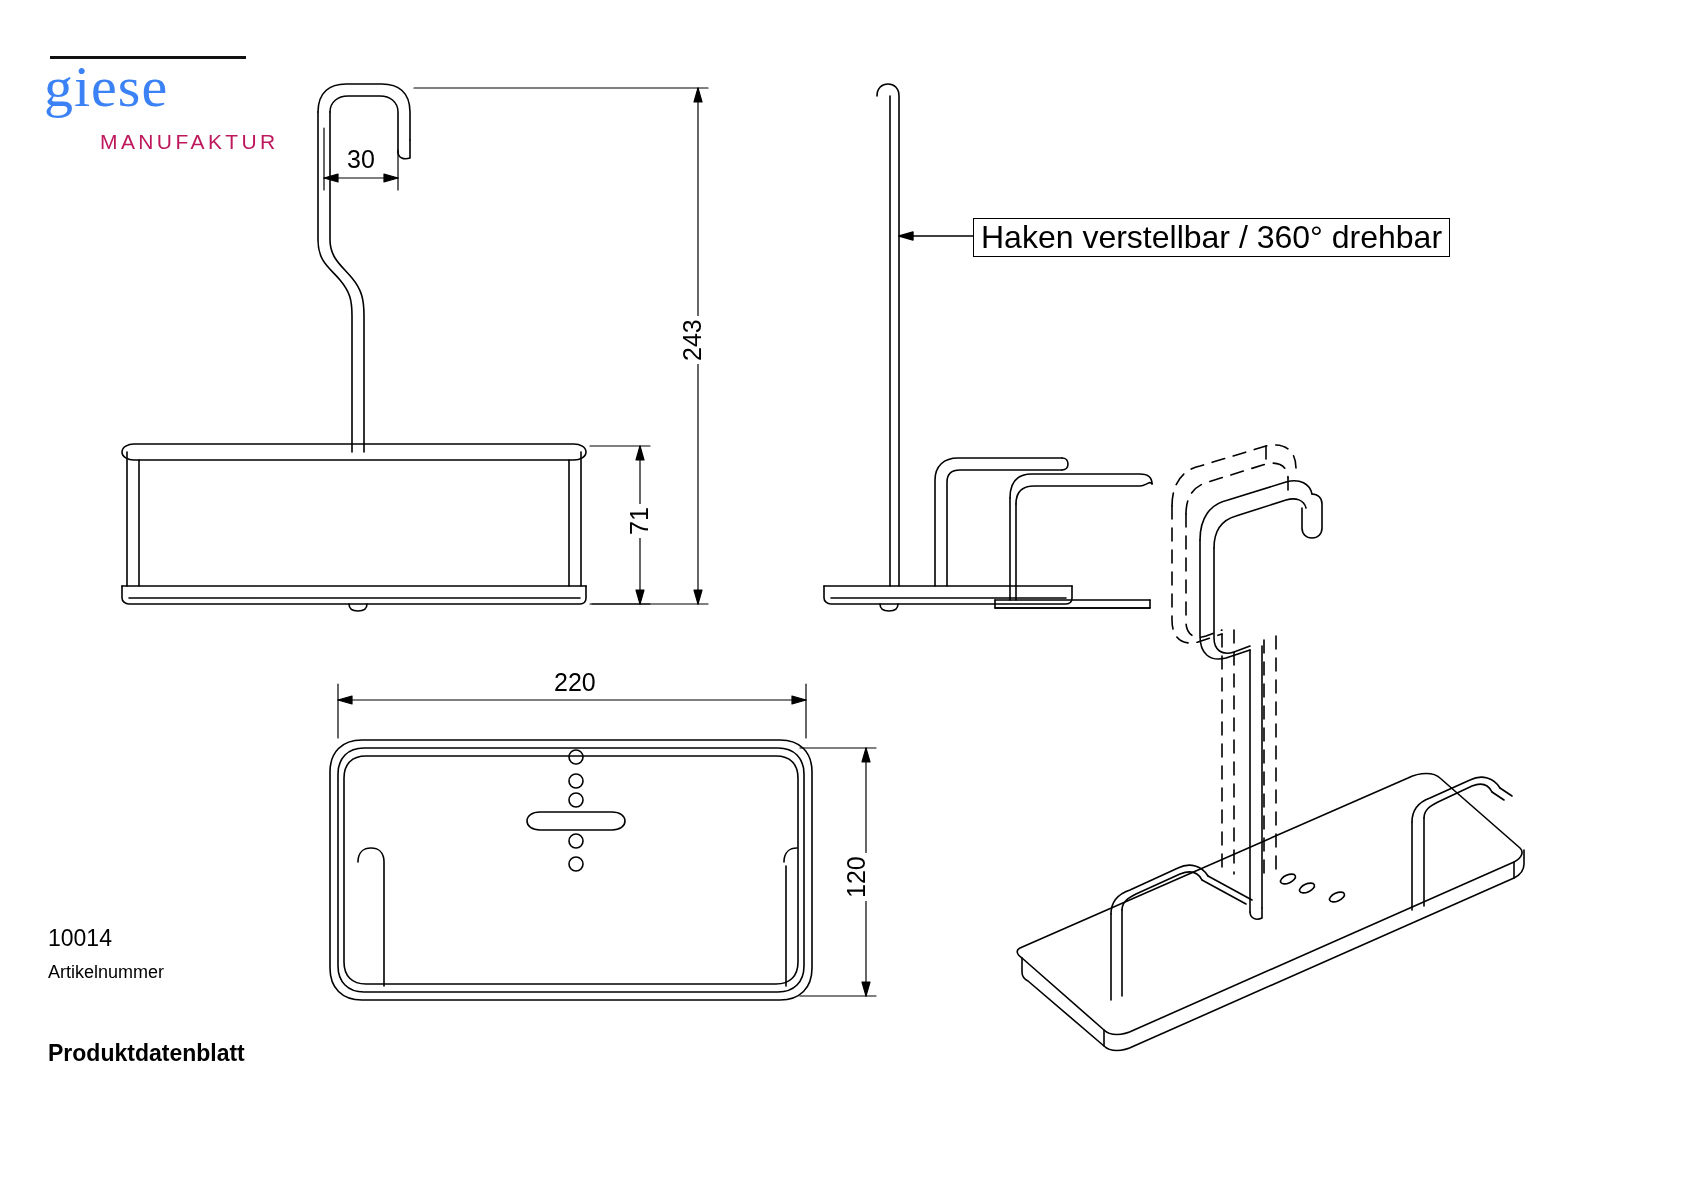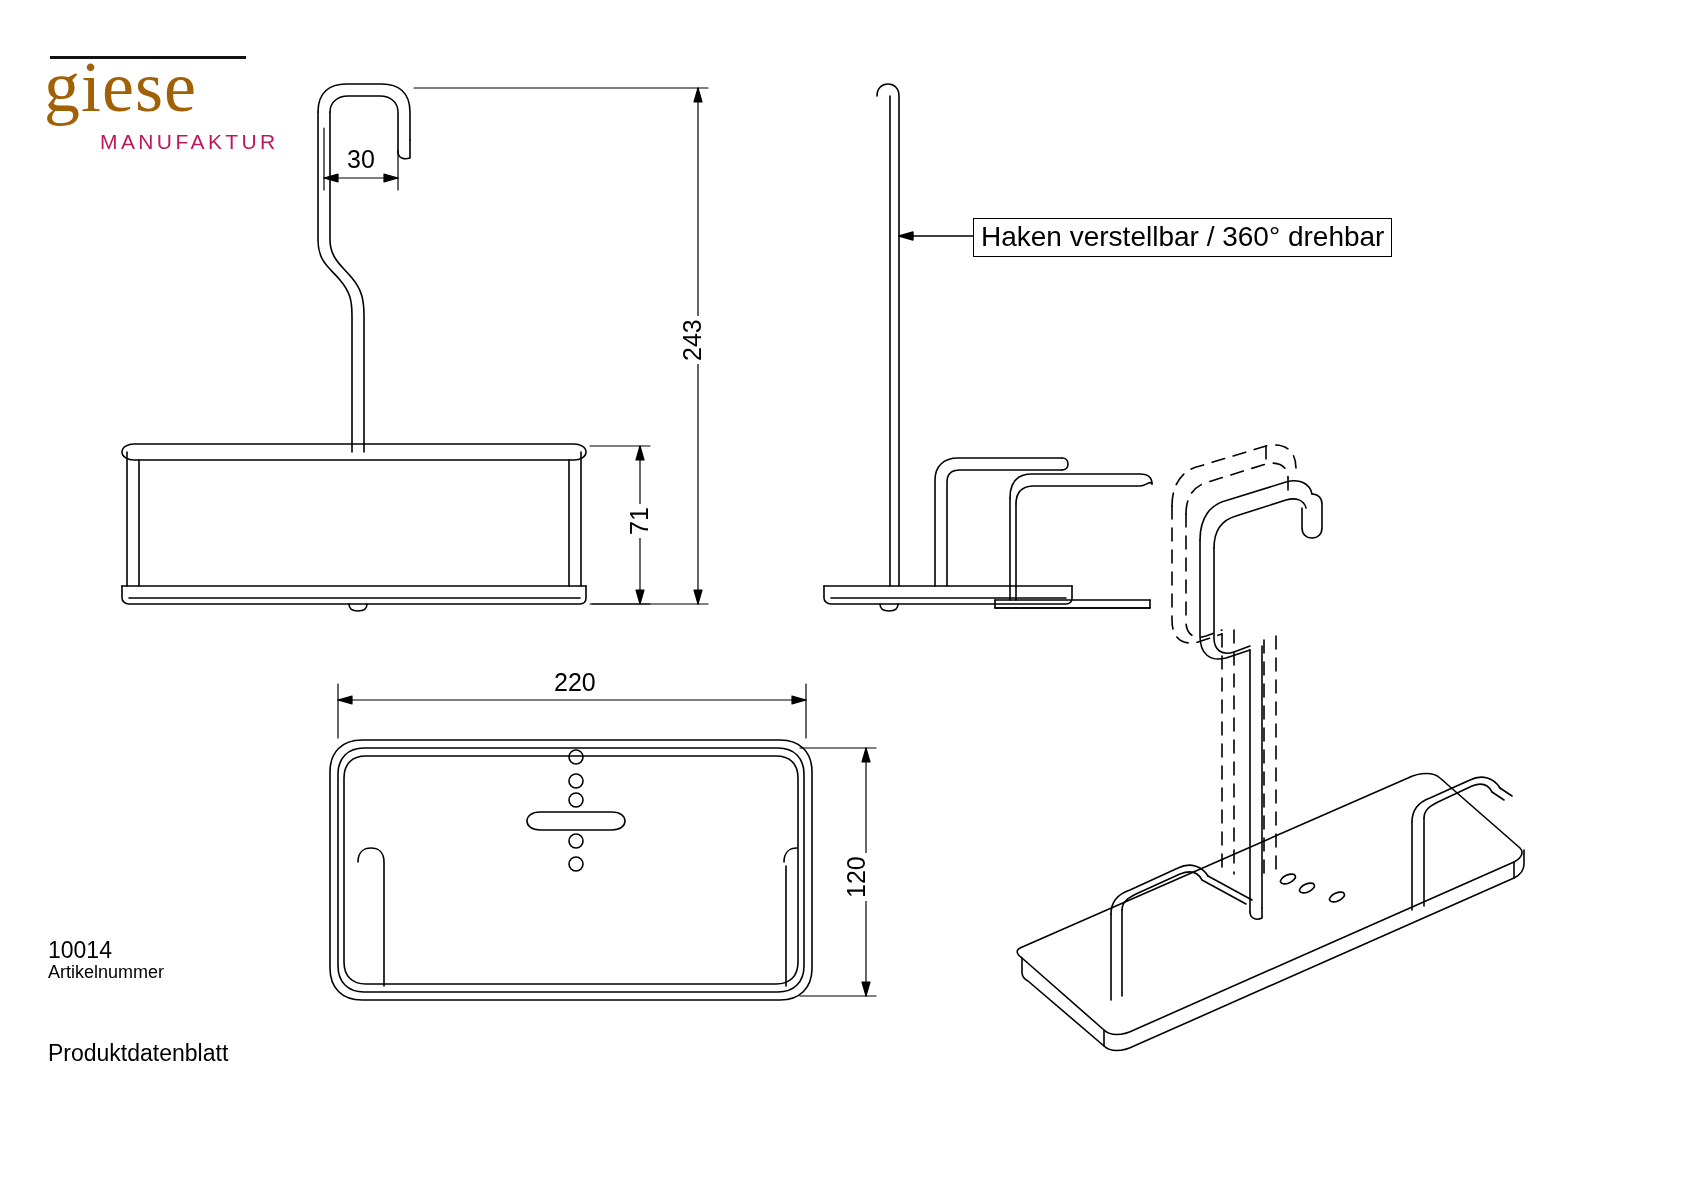--- a/index.html
+++ b/index.html
@@ -40,72 +40,71 @@
     top: 22px;
     width: 196px;
     height: 3px;
     background: #111;
   }
   #brand-logo .logo-word {
     position: absolute;
     left: 0px;
     top: 10px;
     font-family: "Liberation Serif", serif;
-    font-size: 72px;
+    font-size: 58px;
     line-height: 86px;
     letter-spacing: 1px;
-    color: #a16207;
+    color: #3b82f6;
   }
   #brand-logo .logo-sub {
     position: absolute;
     left: 56px;
     top: 96px;
     font-family: "Liberation Sans", sans-serif;
     font-size: 21px;
     letter-spacing: 3.4px;
     color: #be185d;
   }
 
   
   .sheet-text {
     position: absolute;
     white-space: nowrap;
   }
   #article-number-value {
     left: 48px;
     top: 925px;
     font-size: 23px;
-    margin-top: 12px;
   }
   #article-number-label {
     left: 48px;
     top: 962px;
     font-size: 18px;
   }
   #footer-title {
     left: 48px;
     top: 1040px;
     font-size: 23px;
-    font-weight: normal;
+    font-weight: bold;
   }
   #footer-company {
     left: 48px;
     top: 1072px;
     font-size: 23px;
   }
 
   
   #callout-hook {
     position: absolute;
     left: 973px;
     top: 218px;
     border: 1.6px solid #000;
     background: #fff;
     padding: 4px 7px 5px 7px;
-    font-size: 28px;
+    font-size: 32px;
     line-height: 28px;
     white-space: nowrap;
   }
 
   
   .dim-label {
     position: absolute;
     font-size: 25px;
     background: #fff;
     padding: 0 3px;

